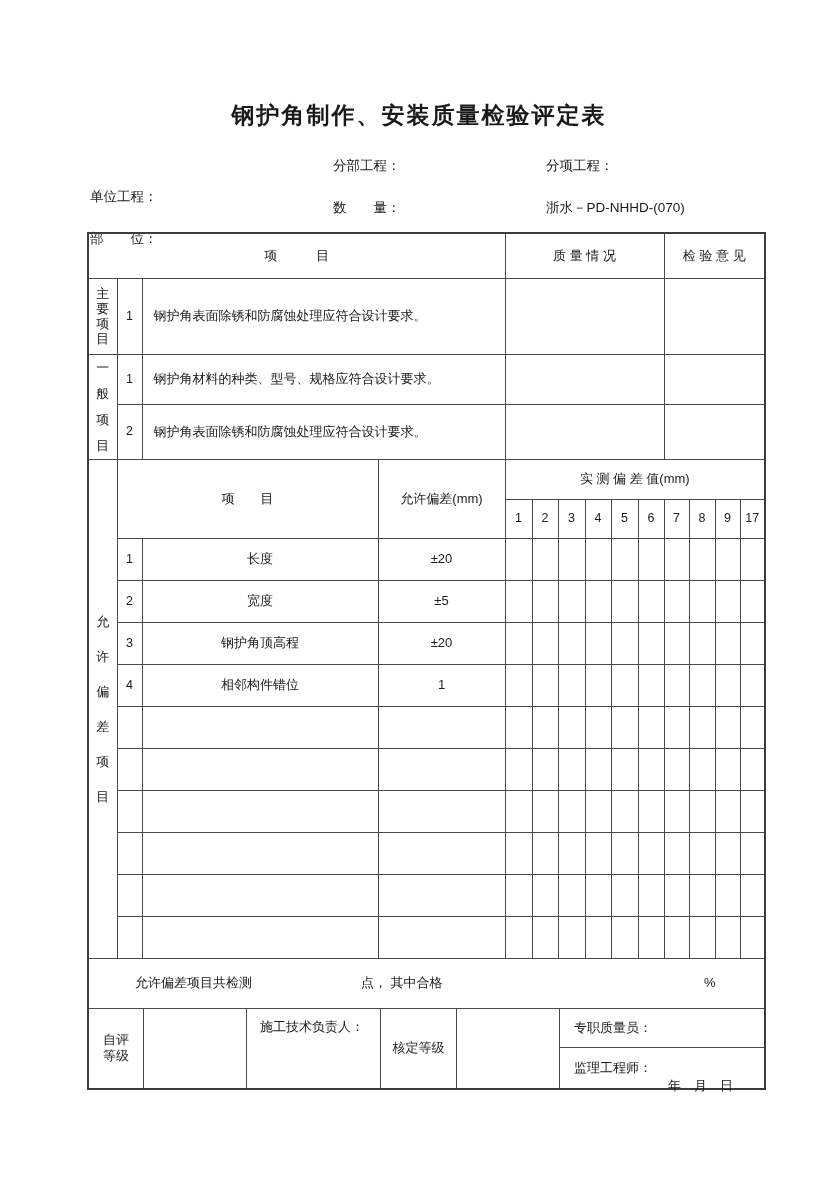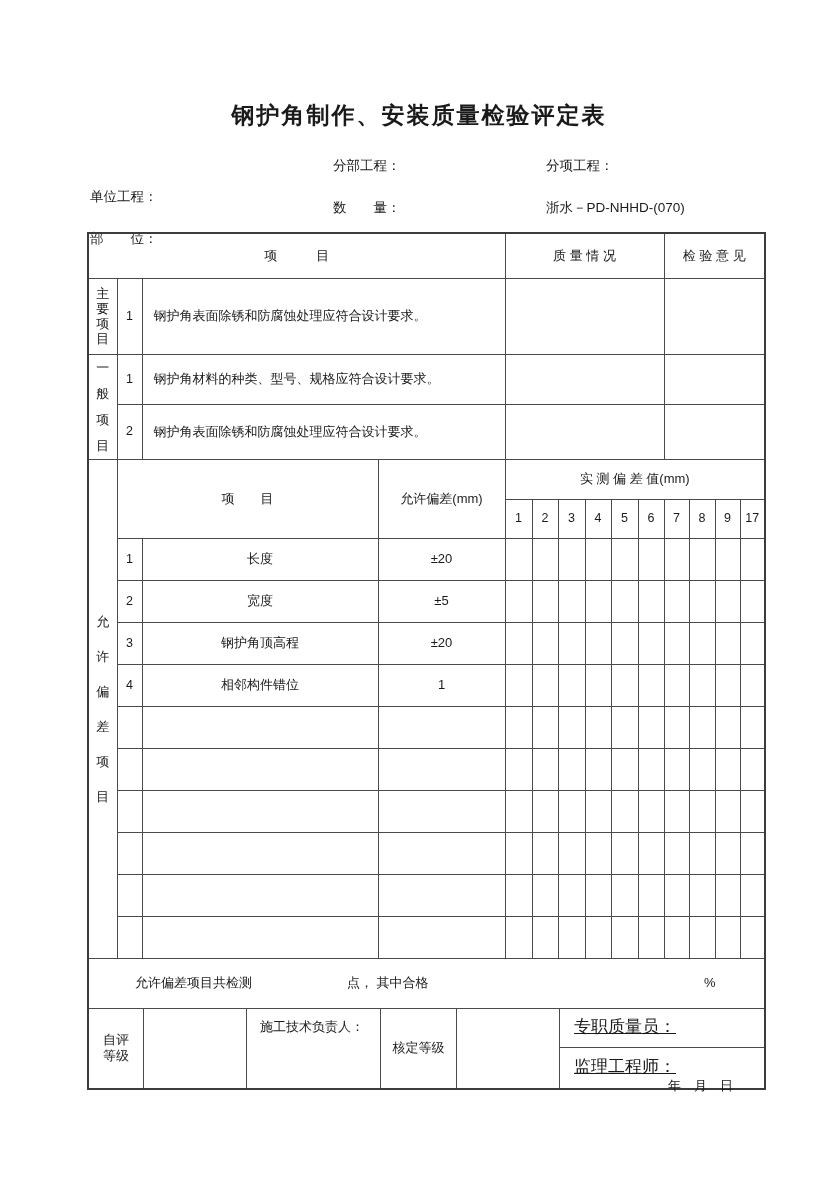--- a/index.html
+++ b/index.html
@@ -33,30 +33,30 @@
   td.desc { text-align:left; padding-left:11px; }
   td.num  { font-size:12.5px; }
   .mc     { background:#ffffff; }
 
   .vwrap { width:15px; margin:0 auto; word-break:break-all; line-height:15px; font-size:13px; text-align:center; }
   .vw-med   { line-height:26px; }
   .vw-loose { line-height:35px; }
 
   td.summary-cell { position:relative; text-align:left; }
   .sum-part { position:absolute; top:50%; transform:translateY(-50%); font-size:13px; white-space:pre; }
-  .sp1 { left:46px; } .sp2 { left:258px; } .sp3 { left:408px;margin-top:37px; } .sp4 { left:615px; }
+  .sp1 { left:46px; } .sp2 { left:272px; } .sp3 { left:408px;margin-top:37px; } .sp4 { left:615px; }
 
   td.footer-cell { padding:0; }
   .fg { display:grid; grid-template-columns:55px 103px 134px 76px 103px 1fr;
         grid-template-rows:39px 40px; width:100%; height:79px; }
   .fg > div { box-sizing:border-box; }
   .fgc { grid-row:1 / 3; border-right:1px solid #4a4a4a; display:flex; align-items:center; justify-content:center; }
   .fg-selfrating .wrap2 { width:30px; word-break:break-all; line-height:16px; font-size:13px; text-align:center; }
   .fg-techlead { display:block; text-align:left; padding:9px 0 14px 13px; font-size:13px; }
-  .fg-sign { grid-column:6; display:flex; align-items:center; padding-left:14px; font-size:17px; text-align:left;text-decoration:underline; }
+  .fg-sign { grid-column:6; display:flex; align-items:center; padding-left:14px; font-size:13px; text-align:left; }
   .fg-sign-top { grid-row:1; border-bottom:1px solid #4a4a4a; }
   .fg-sign-bottom { grid-row:2; }
 
   .date-line { position:absolute; left:668px; top:1077px; font-size:13px; white-space:pre; }
 </style>
 </head>
 <body>
 
 <div class="title">钢护角制作、安装质量检验评定表</div>
 

